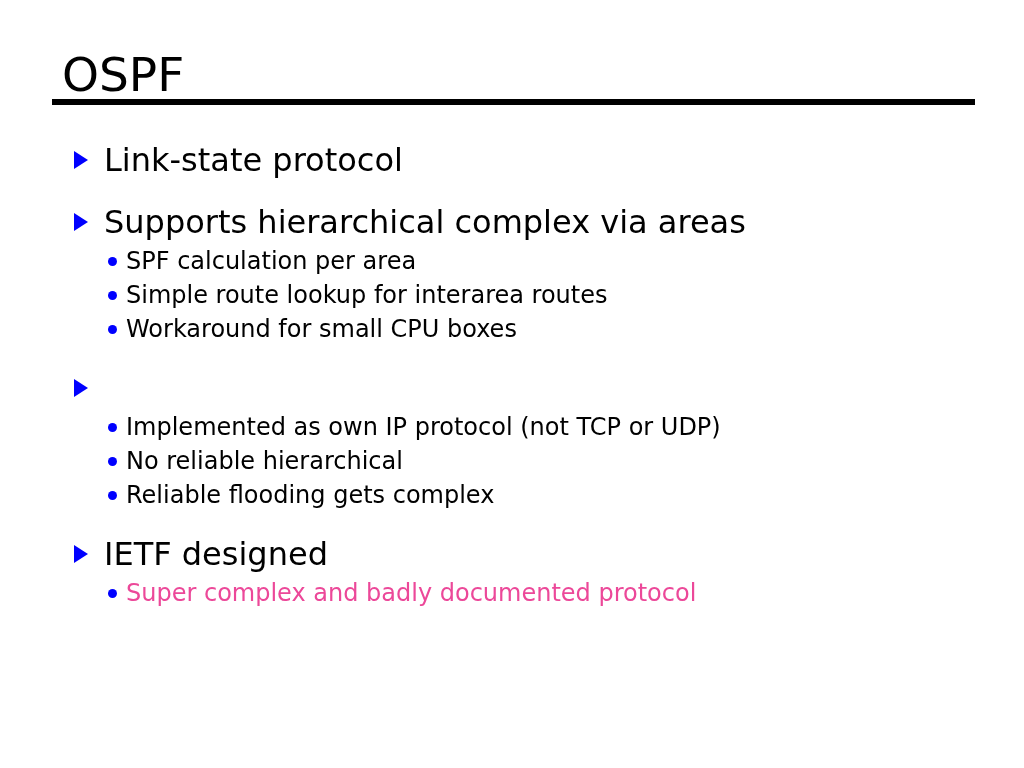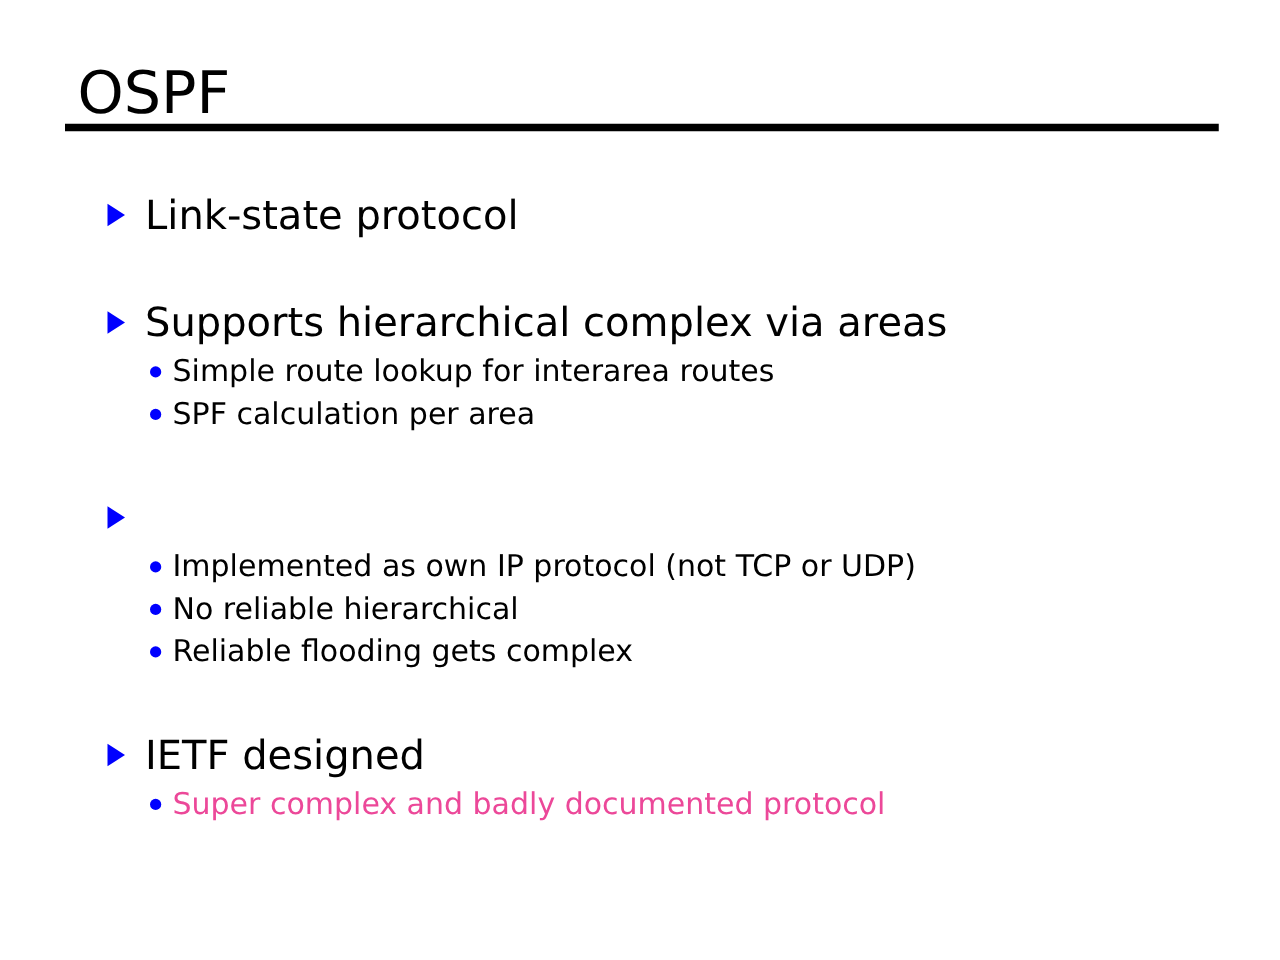--- a/index.html
+++ b/index.html
@@ -48,21 +48,21 @@
 
   
   .body-block {
     position: absolute;
     left: 0;
     top: 140px;
     width: 1024px;
   }
 
   .group {
-    margin: 12px;
+    margin: 0;
     padding: 0;
   }
 
   
   .l1 {
     display: flex;
     align-items: flex-start;
     padding-left: 74px;
     min-height: 40px;
   }
@@ -157,27 +157,33 @@
         <span class="marker">
             <span class="tri"></span>
           </span>
         <span class="text">Supports hierarchical complex via areas</span>
       </div>
       <div class="sublist">
         <div class="l2">
           <span class="marker">
               <span class="dot"></span>
             </span>
+          <span class="text">SPF calculation per area</span>
+        </div>
+        <div class="l2">
+          <span class="marker">
+              <span class="dot"></span>
+            </span>
           <span class="text">Simple route lookup for interarea routes</span>
         </div>
         <div class="l2">
           <span class="marker">
               <span class="dot"></span>
             </span>
-          <span class="text">SPF calculation per area</span>
+          <span class="text">Workaround for small CPU boxes</span>
         </div>
       </div>
     </div>
 
     <div class="spacer-lg"></div>
 
     <div class="group">
       <div class="l1">
         <span class="marker">
             <span class="tri"></span>

